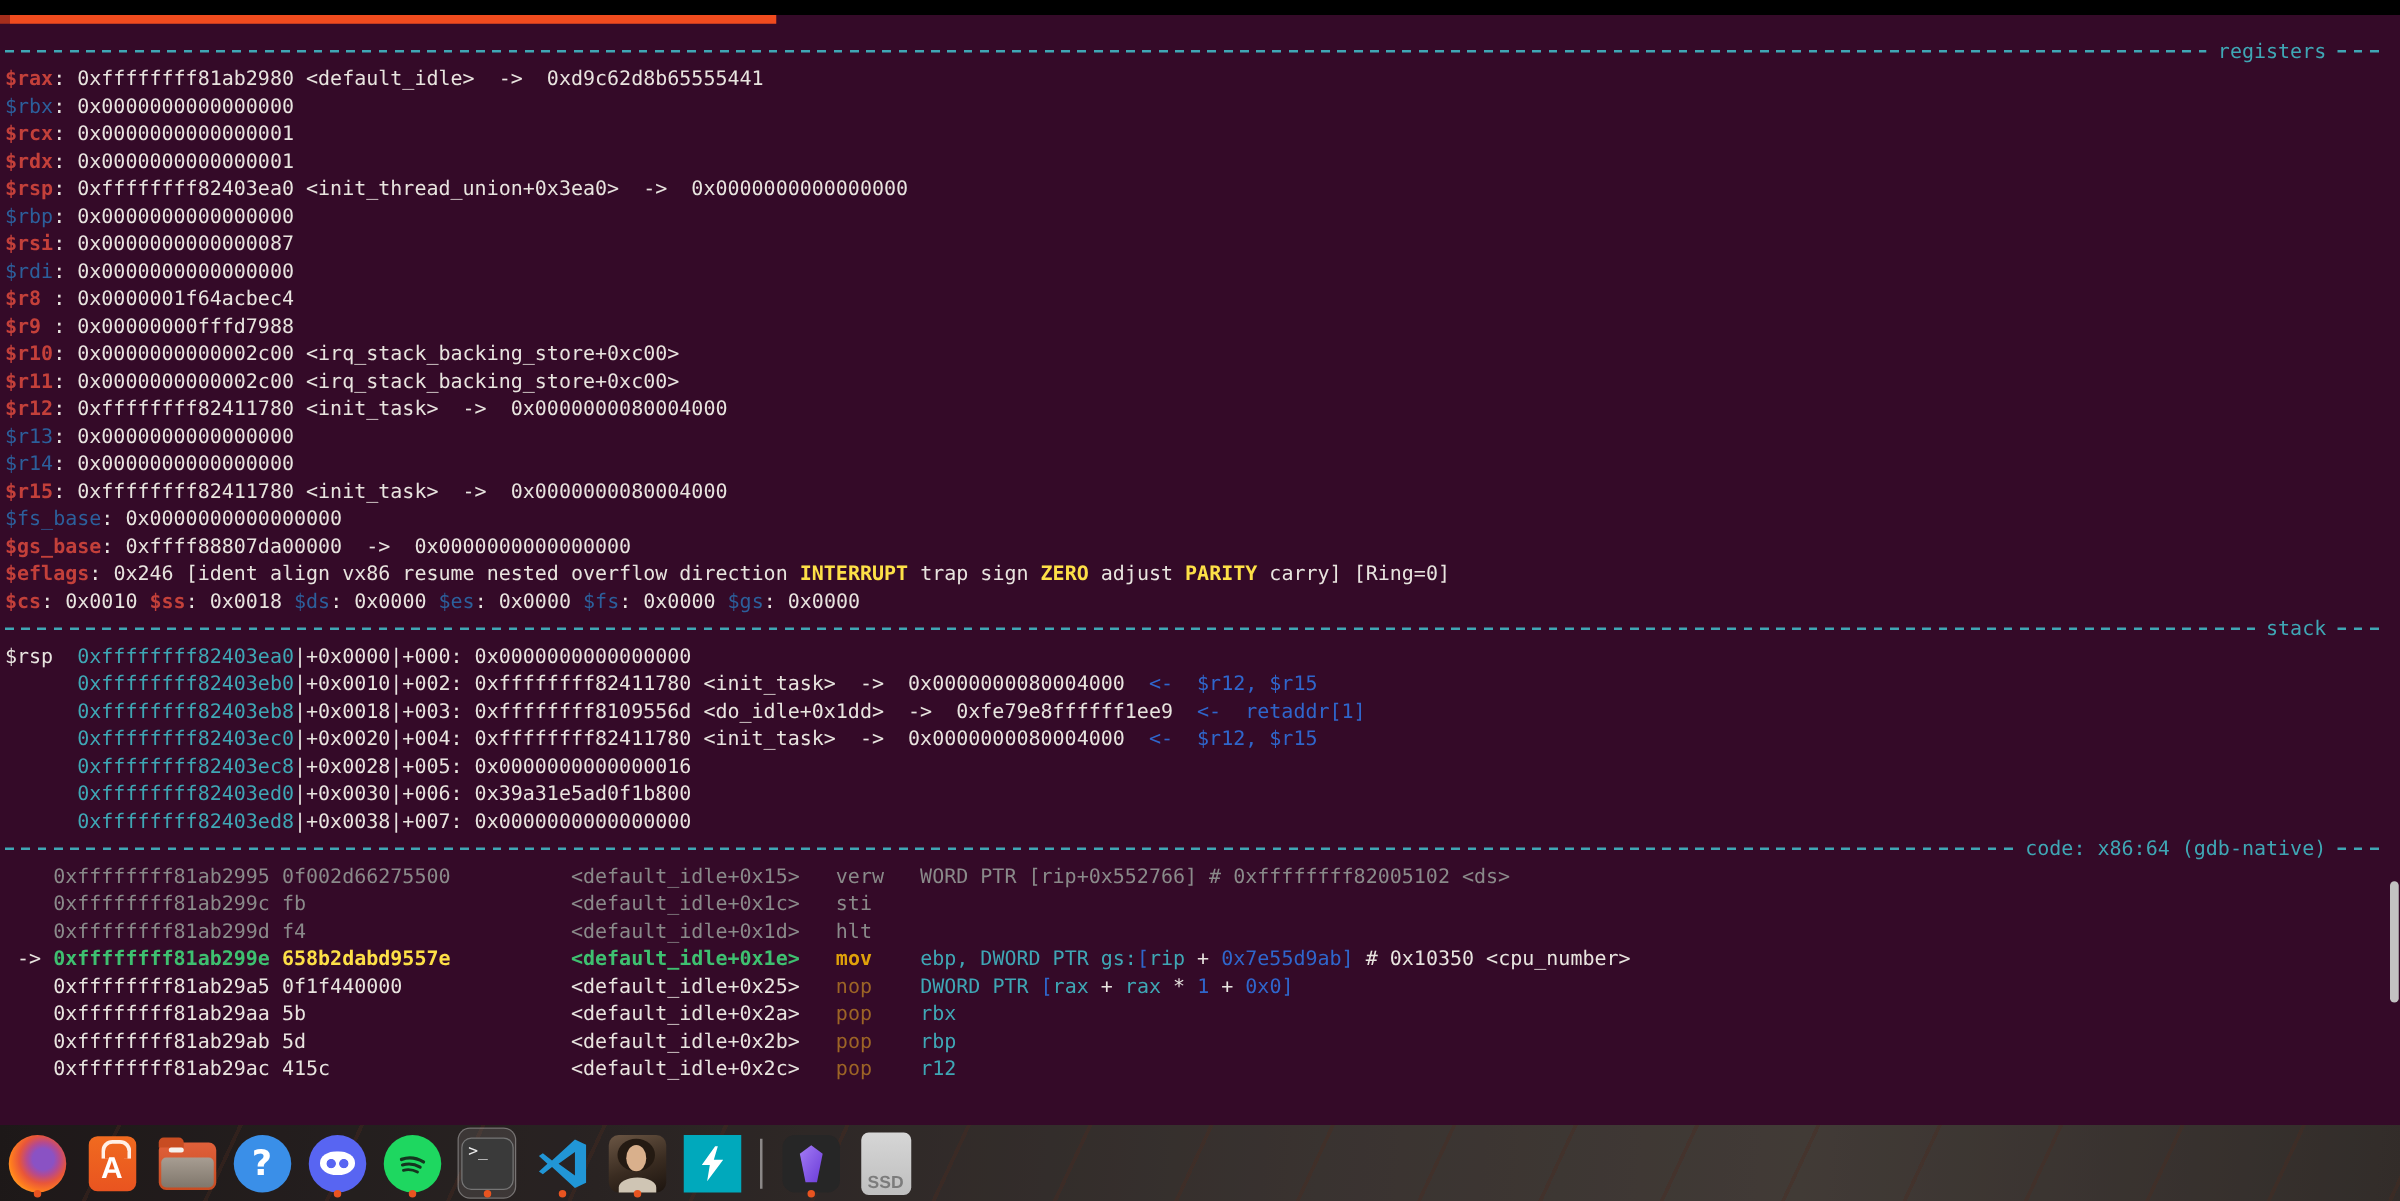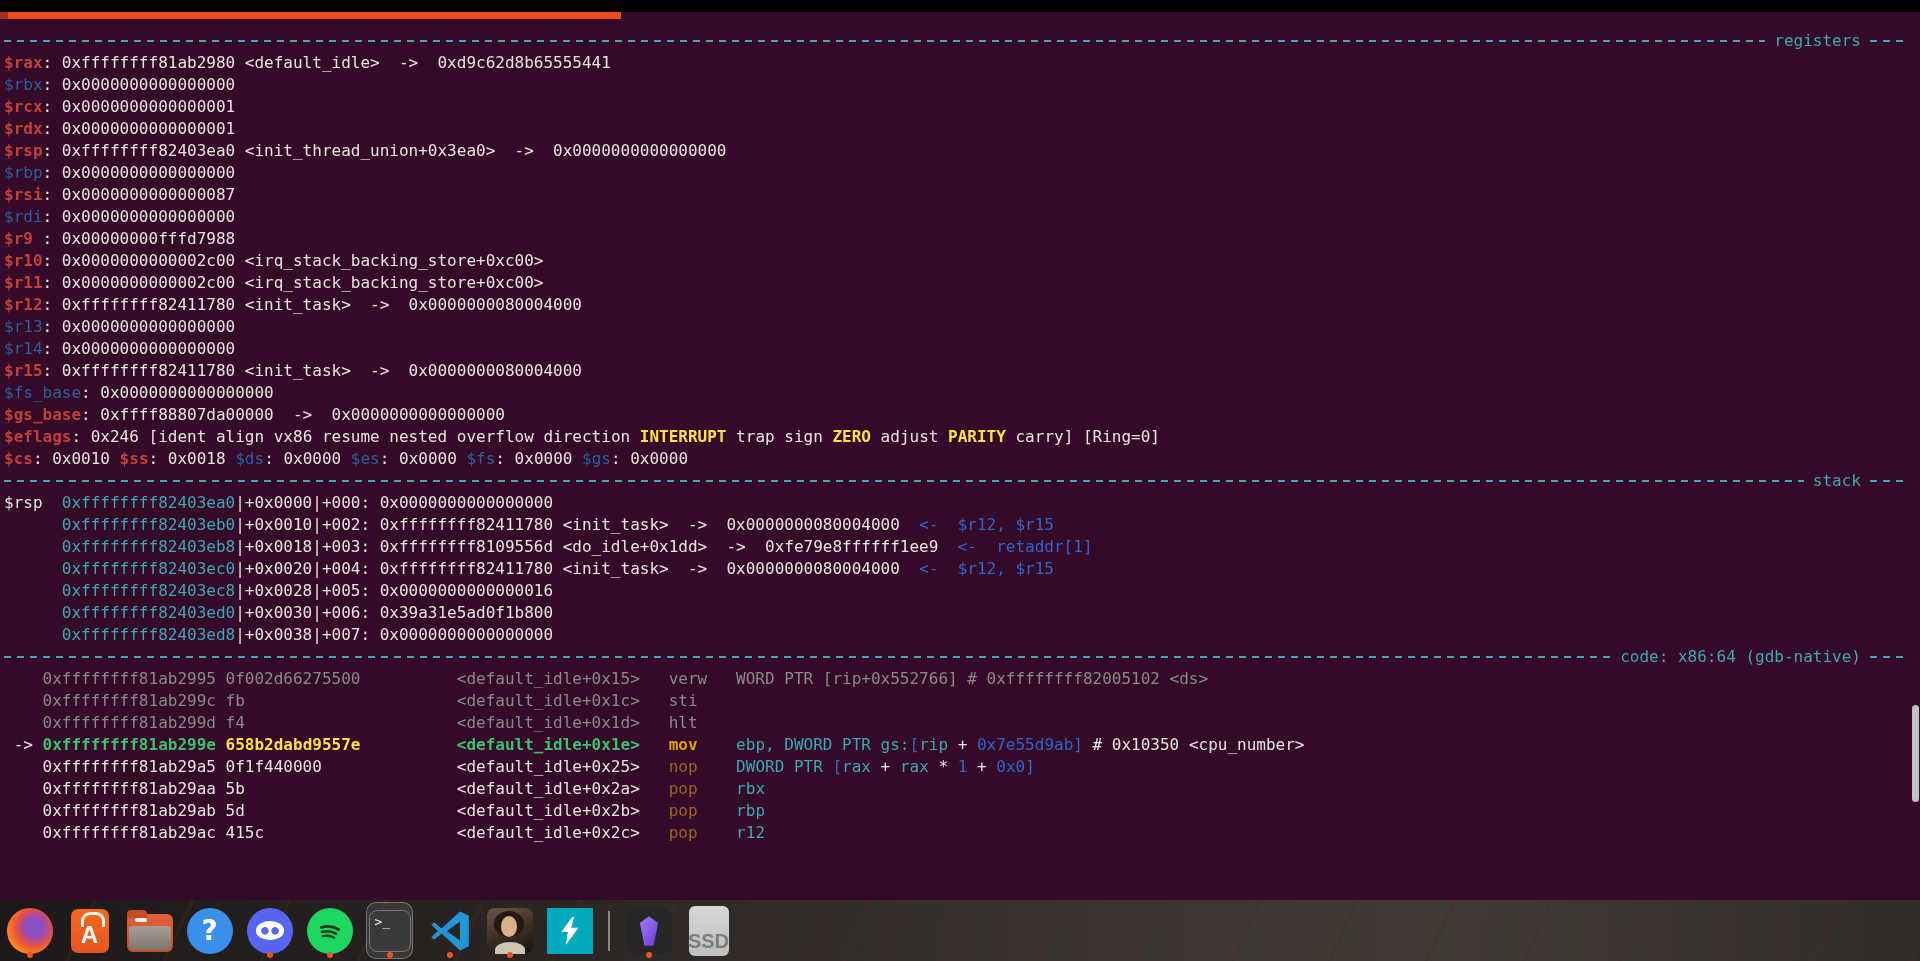--- a/index.html
+++ b/index.html
@@ -64,21 +64,21 @@
     color:#ededed;font-size:13px;padding:3px 0 0 5px;box-sizing:border-box;}
   .ic-vscode,.ic-lightning,.ic-obsidian{display:flex;align-items:center;justify-content:center;}
   .ic-portrait{border-radius:8px;overflow:hidden;background:linear-gradient(160deg,#6b5644 0%,#3a2c21 55%,#1c140f 100%);position:relative;}
   .ic-portrait .hair{position:absolute;left:7px;top:3px;width:30px;height:26px;border-radius:50%;background:#241a12;}
   .ic-portrait .face{position:absolute;left:14px;top:8px;width:16px;height:21px;border-radius:50%;background:#d9b08c;}
   .ic-portrait .dress{position:absolute;left:8px;bottom:-4px;width:30px;height:16px;border-radius:50% 50% 0 0;background:#cfc5b4;}
   .ic-lightning{background:#00a9bc;}
   .ic-obsidian{border-radius:10px;background:#262626;}
   .ic-ssd{width:40px;height:50px;margin:0 auto;border-radius:6px;background:linear-gradient(#d6d6d6,#bfbfbf);
     display:flex;align-items:flex-end;justify-content:center;color:#7c7c7c;
-    font-family:"Liberation Sans",sans-serif;font-weight:bold;font-size:20px;padding-bottom:3px;box-sizing:border-box;}
+    font-family:"Liberation Sans",sans-serif;font-weight:bold;font-size:14px;padding-bottom:3px;box-sizing:border-box;}
   .dock-sep{width:2px;height:40px;background:rgba(255,255,255,.45);margin:0 2px;}
 </style>
 </head>
 <body>
 
 <div id="screen">
 
   <div id="terminal">
     <div id="accent-bar"></div>
     <div id="term-body">
@@ -88,20 +88,21 @@
           <span class="dr"></span>
         </div>
         <div class="line"><span class="s-red">$rax</span><span class="s-w">: </span><span class="s-w">0xffffffff81ab2980 &lt;default_idle&gt;  -&gt;  0xd9c62d8b65555441</span></div>
         <div class="line"><span class="s-blue">$rbx</span><span class="s-w">: </span><span class="s-w">0x0000000000000000</span></div>
         <div class="line"><span class="s-red">$rcx</span><span class="s-w">: </span><span class="s-w">0x0000000000000001</span></div>
         <div class="line"><span class="s-red">$rdx</span><span class="s-w">: </span><span class="s-w">0x0000000000000001</span></div>
         <div class="line"><span class="s-red">$rsp</span><span class="s-w">: </span><span class="s-w">0xffffffff82403ea0 &lt;init_thread_union+0x3ea0&gt;  -&gt;  0x0000000000000000</span></div>
         <div class="line"><span class="s-blue">$rbp</span><span class="s-w">: </span><span class="s-w">0x0000000000000000</span></div>
         <div class="line"><span class="s-red">$rsi</span><span class="s-w">: </span><span class="s-w">0x0000000000000087</span></div>
         <div class="line"><span class="s-blue">$rdi</span><span class="s-w">: </span><span class="s-w">0x0000000000000000</span></div>
+        <div class="line"><span class="s-red">$r8 </span><span class="s-w">: </span><span class="s-w">0x0000001f64acbec4</span></div>
         <div class="line"><span class="s-red">$r9 </span><span class="s-w">: </span><span class="s-w">0x00000000fffd7988</span></div>
         <div class="line"><span class="s-red">$r10</span><span class="s-w">: </span><span class="s-w">0x0000000000002c00 &lt;irq_stack_backing_store+0xc00&gt;</span></div>
         <div class="line"><span class="s-red">$r11</span><span class="s-w">: </span><span class="s-w">0x0000000000002c00 &lt;irq_stack_backing_store+0xc00&gt;</span></div>
         <div class="line"><span class="s-red">$r12</span><span class="s-w">: </span><span class="s-w">0xffffffff82411780 &lt;init_task&gt;  -&gt;  0x0000000080004000</span></div>
         <div class="line"><span class="s-blue">$r13</span><span class="s-w">: </span><span class="s-w">0x0000000000000000</span></div>
         <div class="line"><span class="s-blue">$r14</span><span class="s-w">: </span><span class="s-w">0x0000000000000000</span></div>
         <div class="line"><span class="s-red">$r15</span><span class="s-w">: </span><span class="s-w">0xffffffff82411780 &lt;init_task&gt;  -&gt;  0x0000000080004000</span></div>
         <div class="line"><span class="s-blue">$fs_base</span><span class="s-w">: </span><span class="s-w">0x0000000000000000</span></div>
         <div class="line"><span class="s-red">$gs_base</span><span class="s-w">: </span><span class="s-w">0xffff88807da00000  -&gt;  0x0000000000000000</span></div>
         <div class="line"><span class="s-red">$eflags</span><span class="s-w">: 0x246 [ident align vx86 resume nested overflow direction </span><span class="s-wb">INTERRUPT</span><span class="s-w"> trap sign </span><span class="s-wb">ZERO</span><span class="s-w"> adjust </span><span class="s-wb">PARITY</span><span class="s-w"> carry] [Ring=0]</span></div>

